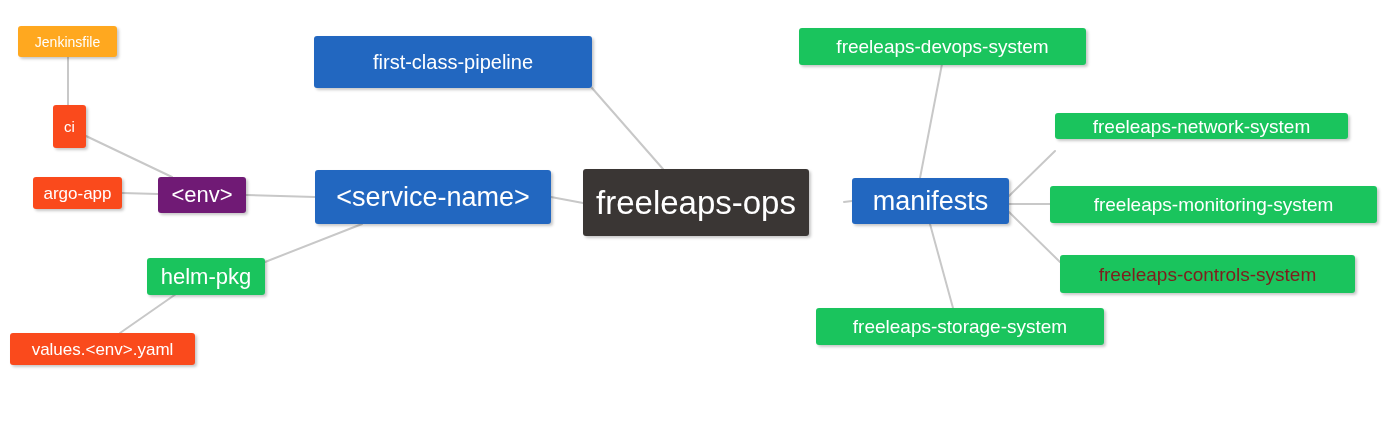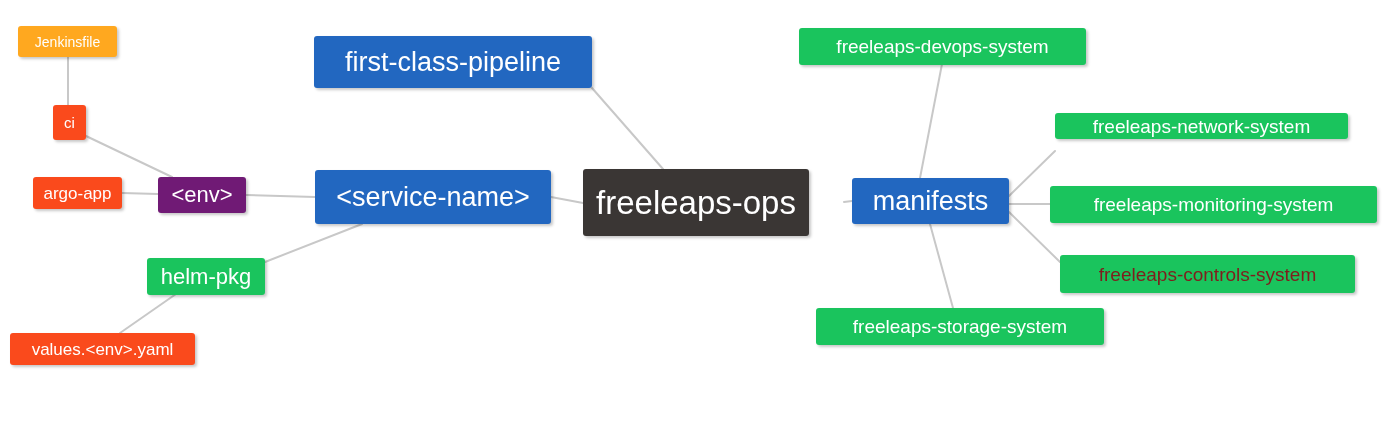--- a/index.html
+++ b/index.html
@@ -77,21 +77,21 @@
   <div id="node-layer">
       <div class="node lvl-root" style="left: 583px; top: 169px; width: 226px; height: 67px; background: rgb(58, 54, 52); font-size: 33px; color: rgb(255, 255, 255);">
         <span class="node-label">freeleaps-ops</span>
       </div>
       <div class="node lvl-1" style="left: 315px; top: 170px; width: 236px; height: 54px; background: rgb(34, 103, 192); font-size: 27px; color: rgb(255, 255, 255);">
         <span class="node-label">&lt;service-name&gt;</span>
       </div>
       <div class="node lvl-1" style="left: 852px; top: 178px; width: 157px; height: 46px; background: rgb(34, 103, 192); font-size: 27px; color: rgb(255, 255, 255);">
         <span class="node-label">manifests</span>
       </div>
-      <div class="node lvl-1" style="left: 314px; top: 36px; width: 278px; height: 52px; background: rgb(34, 103, 192); font-size: 27px; color: rgb(255, 255, 255);">
+      <div class="node lvl-1" style="left: 314px; top: 36px; width: 278px; height: 52px; background: rgb(34, 103, 192); font-size: 20px; color: rgb(255, 255, 255);">
         <span class="node-label">first-class-pipeline</span>
       </div>
       <div class="node lvl-2" style="left: 158px; top: 177px; width: 88px; height: 36px; background: #701a75; font-size: 22px; color: rgb(255, 255, 255);">
         <span class="node-label">&lt;env&gt;</span>
       </div>
       <div class="node lvl-2" style="left: 147px; top: 258px; width: 118px; height: 37px; background: rgb(26, 196, 93); font-size: 22px; color: rgb(255, 255, 255);">
         <span class="node-label">helm-pkg</span>
       </div>
       <div class="node lvl-2" style="left: 799px; top: 28px; width: 287px; height: 37px; background: rgb(26, 196, 93); font-size: 19px; color: rgb(255, 255, 255);">
         <span class="node-label">freeleaps-devops-system</span>
@@ -101,21 +101,21 @@
       </div>
       <div class="node lvl-2" style="left: 1050px; top: 186px; width: 327px; height: 37px; background: rgb(26, 196, 93); font-size: 19px; color: rgb(255, 255, 255);">
         <span class="node-label">freeleaps-monitoring-system</span>
       </div>
       <div class="node lvl-2" style="left: 1060px; top: 255px; width: 295px; height: 38px; background: rgb(26, 196, 93); font-size: 19px; color: #7f1d1d;">
         <span class="node-label">freeleaps-controls-system</span>
       </div>
       <div class="node lvl-2" style="left: 816px; top: 308px; width: 288px; height: 37px; background: rgb(26, 196, 93); font-size: 19px; color: rgb(255, 255, 255);">
         <span class="node-label">freeleaps-storage-system</span>
       </div>
-      <div class="node lvl-3" style="left: 53px; top: 105px; width: 33px; height: 35px; background: rgb(250, 74, 28); font-size: 15px; color: rgb(255, 255, 255);">
+      <div class="node lvl-3" style="left: 53px; top: 105px; width: 33px; height: 43px; background: rgb(250, 74, 28); font-size: 15px; color: rgb(255, 255, 255);">
         <span class="node-label">ci</span>
       </div>
       <div class="node lvl-3" style="left: 33px; top: 177px; width: 89px; height: 32px; background: rgb(250, 74, 28); font-size: 17px; color: rgb(255, 255, 255); justify-content: center;">
         <span class="node-label">argo-app</span>
       </div>
       <div class="node lvl-3" style="left: 10px; top: 333px; width: 185px; height: 32px; background: rgb(250, 74, 28); font-size: 17px; color: rgb(255, 255, 255);">
         <span class="node-label">values.&lt;env&gt;.yaml</span>
       </div>
       <div class="node lvl-4" style="left: 18px; top: 26px; width: 99px; height: 31px; background: rgb(255, 168, 31); font-size: 14px; color: rgb(255, 255, 255);">
         <span class="node-label">Jenkinsfile</span>

